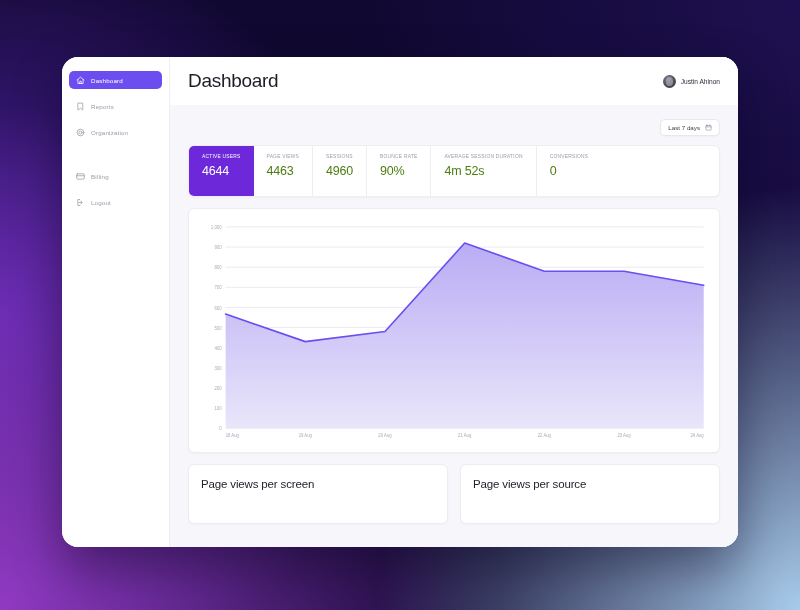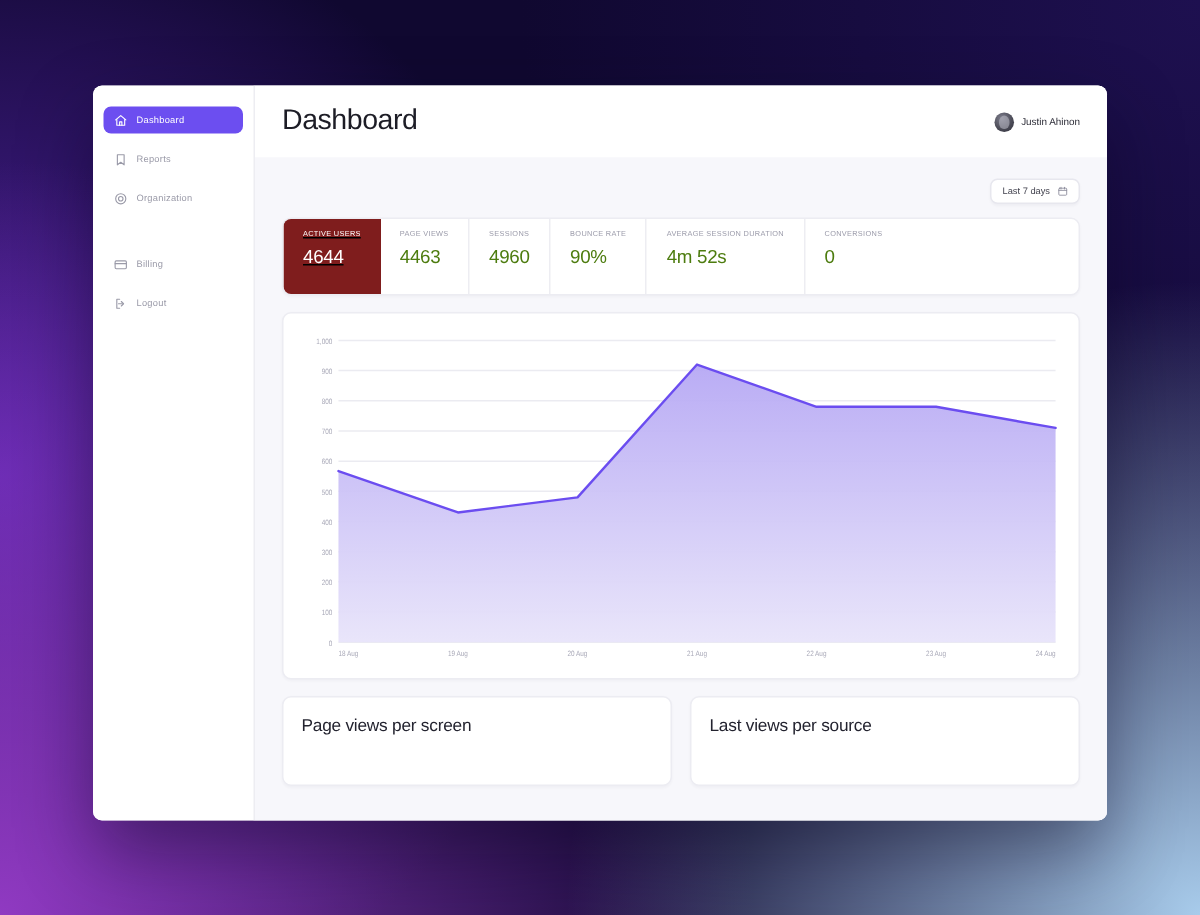--- a/index.html
+++ b/index.html
@@ -18,21 +18,21 @@
       radial-gradient(circle at 100% 0%, rgba(30,16,80,1) 0%, rgba(16,8,48,1) 45%),
       linear-gradient(160deg, #12072e 0%, #1b0c45 28%, #4b2090 58%, #8f52c8 78%, #bcd7ef 100%);
   }
 
   
   .app-window {
     position: absolute;
     left: 62px; top: 57px;
     width: 676px; height: 490px;
     background: #ffffff;
-    border-radius: 6px;
+    border-radius: 16px;
     box-shadow: 0 22px 50px rgba(8,4,30,0.45);
     overflow: hidden;
     display: flex;
   }
 
   
   .sidebar {
     width: 108px;
     background: #ffffff;
     border-right: 1px solid #ededf2;
@@ -123,21 +123,21 @@
 
   
   .stats-card { display: flex; align-items: stretch; height: 52px; overflow: hidden; }
   .stat {
     flex: 0 0 auto;
     padding: 8px 13px 0 13px;
     border-right: 1px solid #ededf2;
     position: relative;
   }
   .stat:last-child { border-right: none; }
-  .stat.active { background: #7f1d1d; border-right: none; text-decoration: underline; }
+  .stat.active { background: #6d28d9; border-right: none; }
   .stat-label {
     font-size: 4.9px;
     letter-spacing: 0.22px;
     color: #9b9baa;
     text-transform: uppercase;
     white-space: nowrap;
     margin-bottom: 5px;
   }
   .stat.active .stat-label { color: #ffffff; }
   .stat-value {
@@ -315,19 +315,19 @@
               <text x="612" y="220" text-anchor="end" font-size="5.2" fill="#a9a9b8" font-family="&quot;Liberation Sans&quot;, sans-serif">24 Aug</text>
             </svg>
         </div>
       </div>
 
       <div class="bottom-row">
         <div class="card bottom-card">
           <div class="bottom-title">Page views per screen</div>
         </div>
         <div class="card bottom-card">
-          <div class="bottom-title">Last views per source</div>
+          <div class="bottom-title">Page views per source</div>
         </div>
       </div>
 
     </div>
   </div>
 </div>
 
 </body></html>

